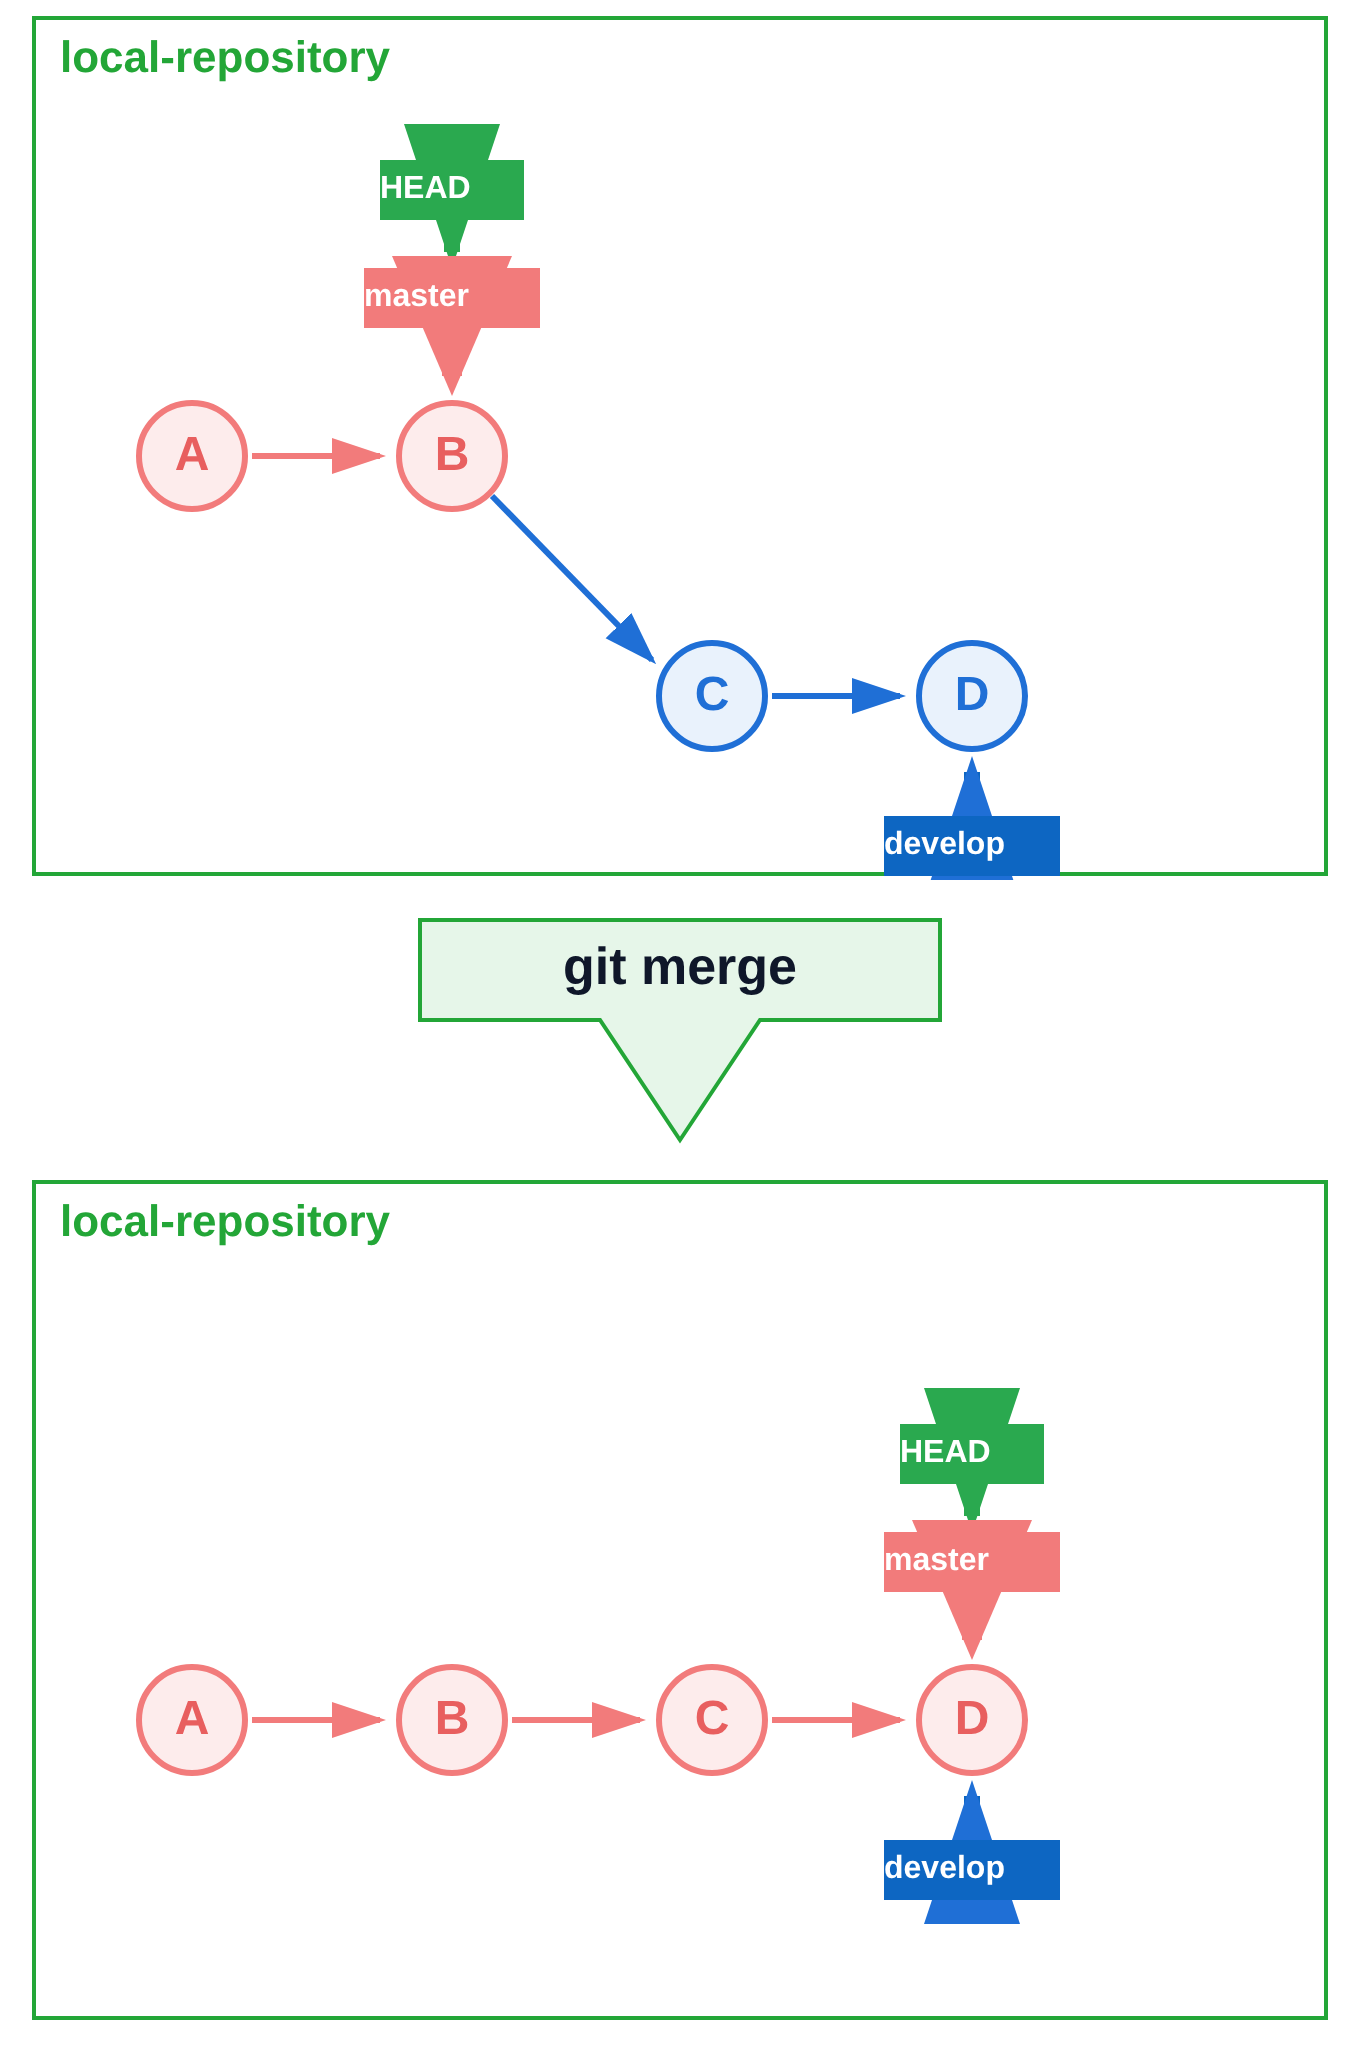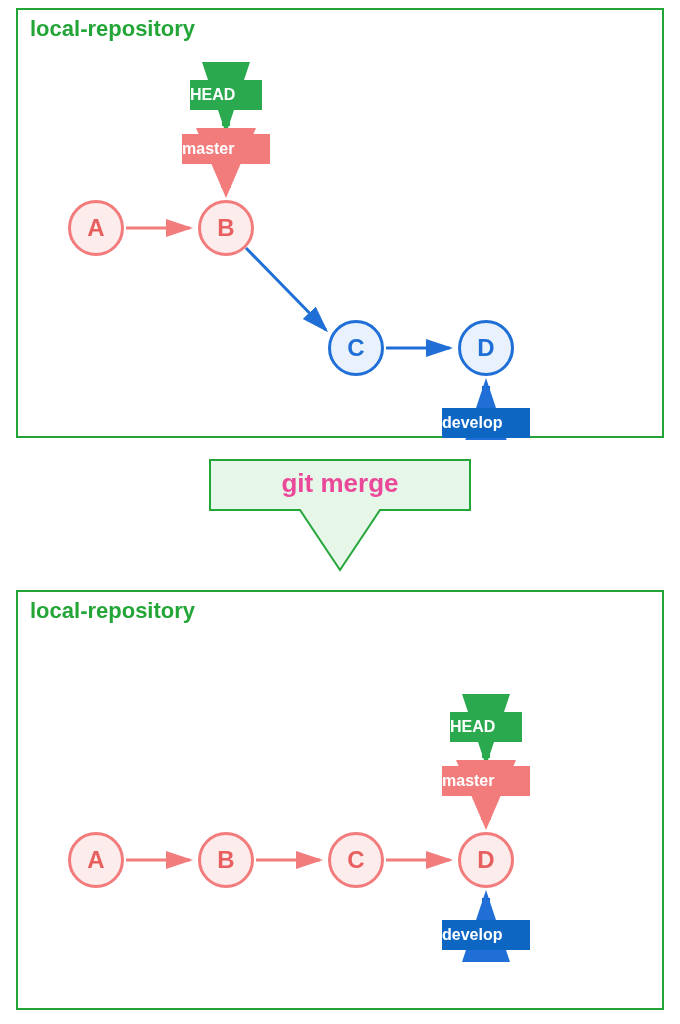--- a/index.html
+++ b/index.html
@@ -122,21 +122,21 @@
         <div class="commit" style="left: 180px; top: 190px; border-color: rgb(242, 123, 123); background: rgb(253, 236, 236); color: rgb(232, 95, 95);">B</div>
         <div class="commit" style="left: 310px; top: 310px; border-color: rgb(31, 111, 214); background: rgb(233, 242, 252); color: rgb(31, 111, 214);">C</div>
         <div class="commit" style="left: 440px; top: 310px; border-color: rgb(31, 111, 214); background: rgb(233, 242, 252); color: rgb(31, 111, 214);">D</div>
       </div>
   </div>
 
   <div class="merge-arrow-box" style="left:200px; top:450px; width:280px; height:130px;">
     <svg width="280" height="130">
       <polygon id="merge-arrow-poly" points="10,10 270,10 270,60 180,60 140,120 100,60 10,60" fill="#e6f6e9" stroke="#23a637" stroke-width="2"></polygon>
     </svg>
-    <div class="merge-label" id="merge-label" style="left: 0px; top: 18px; width: 280px; color: #ec4899;">git merge</div>
+    <div class="merge-label" id="merge-label" style="left: 0px; top: 18px; width: 280px; color: #0f172a;">git merge</div>
   </div>
 
   <div class="repo-box" id="bottom-box" style="left: 16px; top: 590px; width: 648px; height: 420px; border-color: rgb(35, 166, 55);">
     <div class="repo-title" style="color: rgb(35, 166, 55);">local-repository</div>
 
     <svg class="arrows" width="648" height="420">
 
       <line id="b-ab" x1="108" y1="268" x2="172" y2="268" stroke-width="3" marker-end="url(#ah-coral)" stroke="#f27b7b"></line>
       <line id="b-bc" x1="238" y1="268" x2="302" y2="268" stroke-width="3" marker-end="url(#ah-coral)" stroke="#f27b7b"></line>
       <line id="b-cd" x1="368" y1="268" x2="432" y2="268" stroke-width="3" marker-end="url(#ah-coral)" stroke="#f27b7b"></line>

